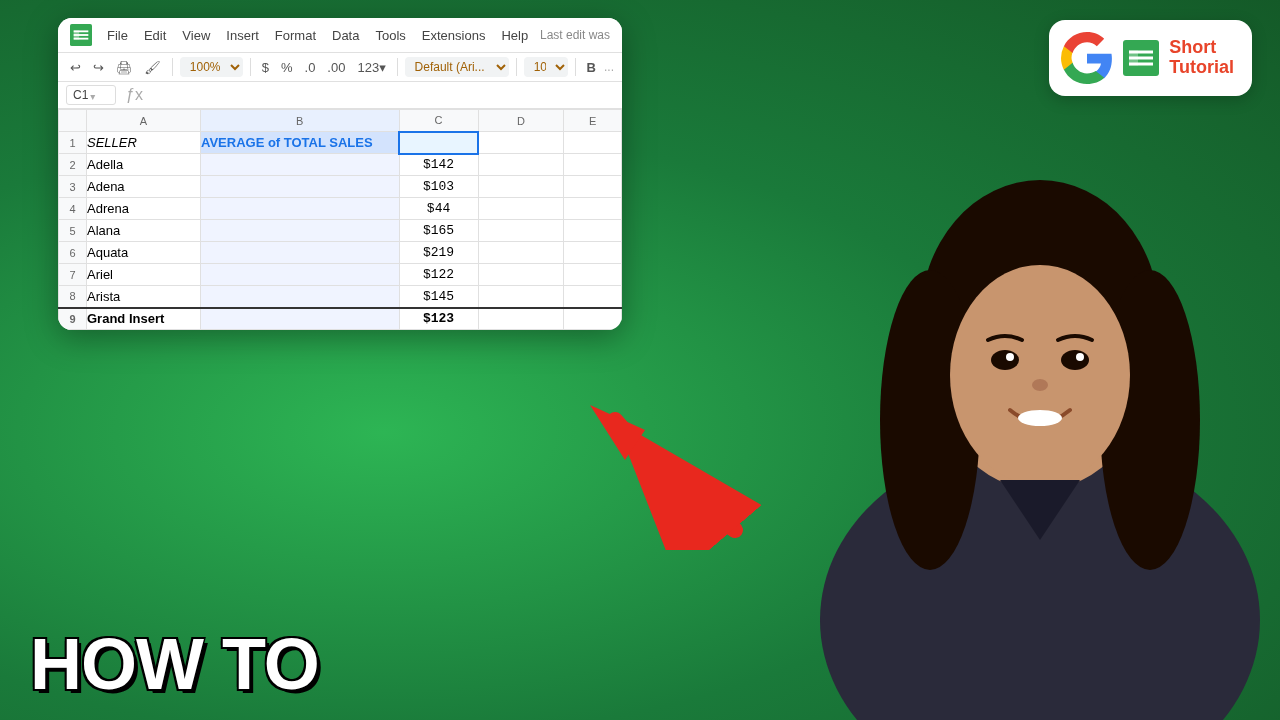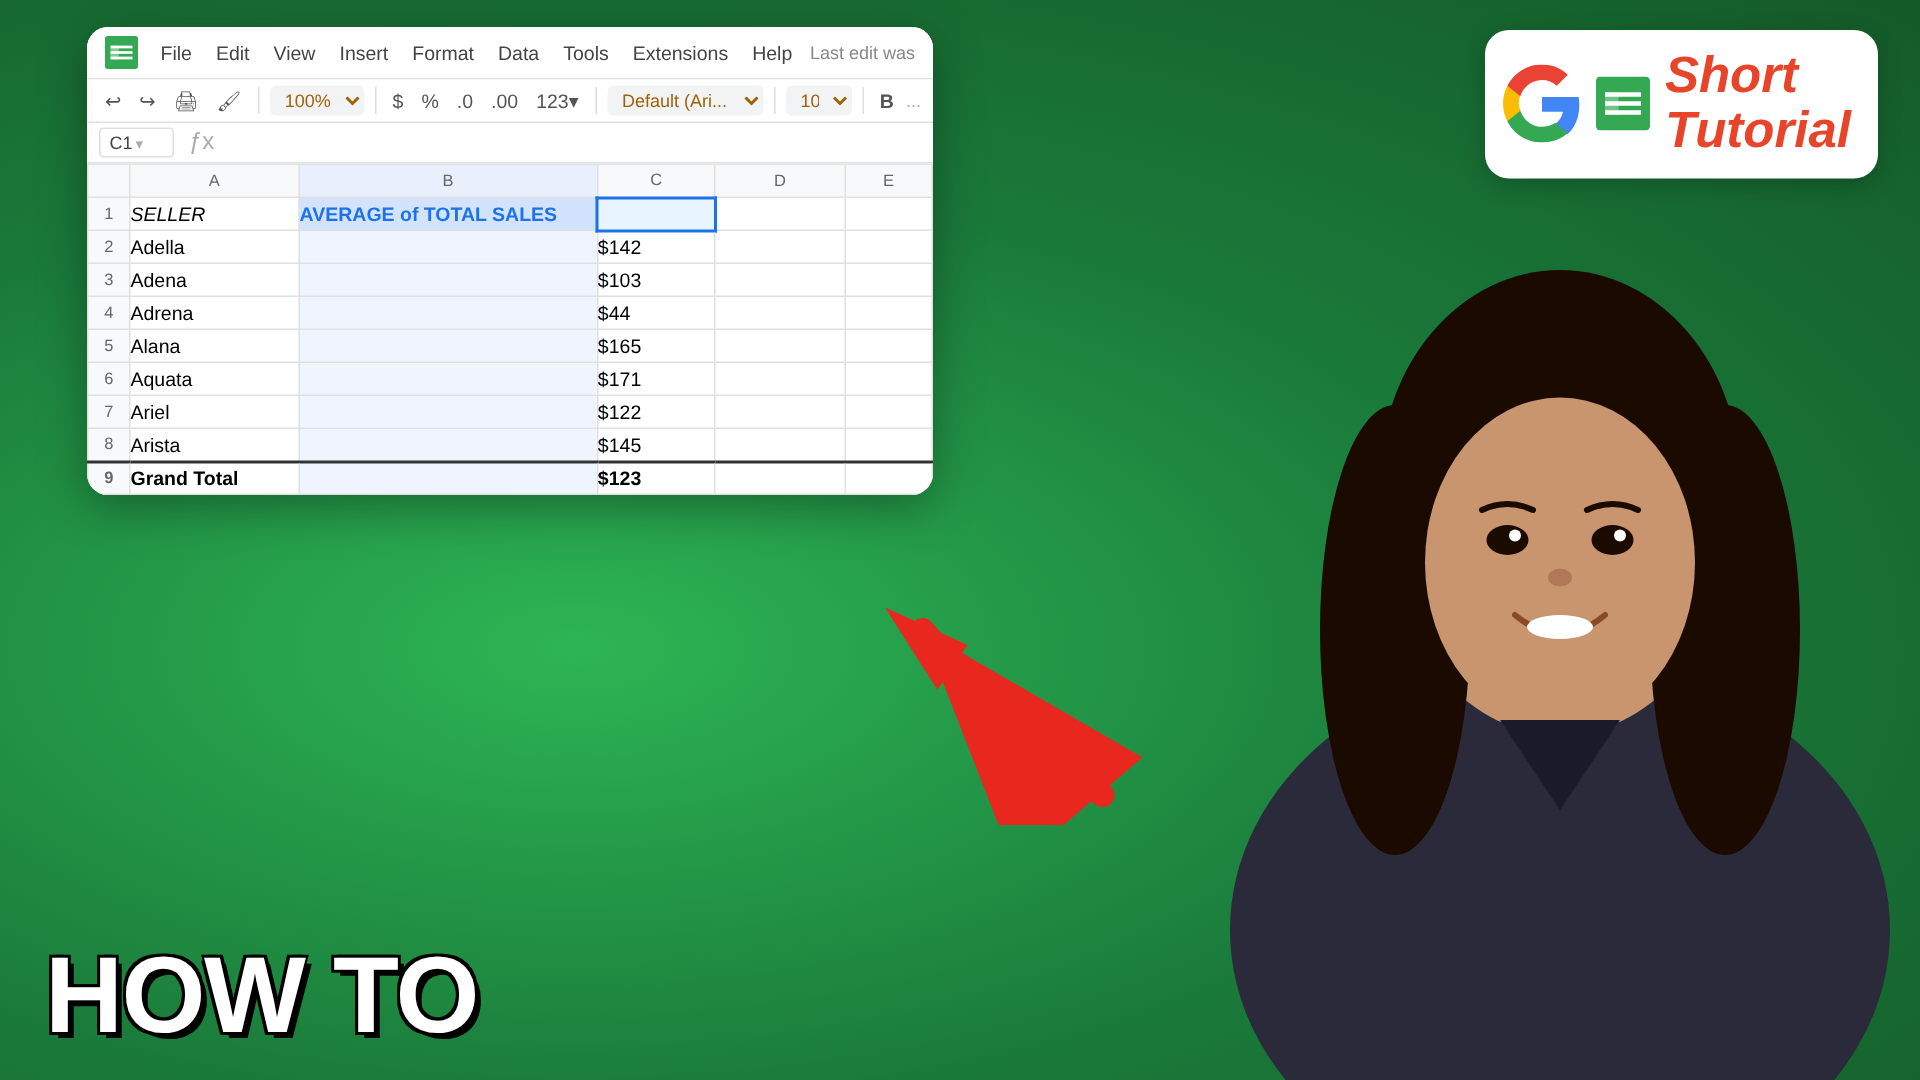--- a/index.html
+++ b/index.html
@@ -41,26 +41,25 @@
       flex-shrink: 0;
     }
 
     .sheets-icon {
       width: 36px;
       height: 36px;
       flex-shrink: 0;
     }
 
     .badge-text {
-      font-size: 34px;
+      font-size: 18px;
       font-weight: 900;
       color: #e8442a;
       line-height: 1.1;
       font-family: Arial, sans-serif;
-      font-style: italic;
     }
 
     
     .spreadsheet-window {
       position: absolute;
       top: 18px;
       left: 58px;
       width: 564px;
       background: #fff;
       border-radius: 14px;
@@ -206,21 +205,21 @@
     .cell-italic { font-style: italic; }
     .cell-bold { font-weight: bold; }
 
     .col-b-header { background: #e8f0fe; }
 
     .selected-cell {
       border: 2px solid #1a73e8 !important;
       background: #e8f5ff;
     }
 
-    .amount { text-align: left; }
+    .amount { text-align: center; font-family: Liberation Mono, monospace; }
 
     .grand-total-row td {
       border-top: 2px solid #333;
       font-weight: bold;
     }
 
     
     .bottom-text {
       position: absolute;
       bottom: 20px;
@@ -415,21 +414,21 @@
           <td class="cell" style="background:#f0f4ff"></td>
           <td class="cell amount">$165</td>
           <td class="cell"></td>
           <td class="cell"></td>
         </tr>
 
         <tr>
           <td class="row-header">6</td>
           <td class="cell">Aquata</td>
           <td class="cell" style="background:#f0f4ff"></td>
-          <td class="cell amount">$171</td>
+          <td class="cell amount">$219</td>
           <td class="cell"></td>
           <td class="cell"></td>
         </tr>
 
         <tr>
           <td class="row-header">7</td>
           <td class="cell">Ariel</td>
           <td class="cell" style="background:#f0f4ff"></td>
           <td class="cell amount">$122</td>
           <td class="cell"></td>
@@ -440,21 +439,21 @@
           <td class="row-header">8</td>
           <td class="cell">Arista</td>
           <td class="cell" style="background:#f0f4ff"></td>
           <td class="cell amount">$145</td>
           <td class="cell"></td>
           <td class="cell"></td>
         </tr>
 
         <tr class="grand-total-row">
           <td class="row-header">9</td>
-          <td class="cell cell-bold">Grand Total</td>
+          <td class="cell cell-bold">Grand Insert</td>
           <td class="cell" style="background:#f0f4ff;border-top:2px solid #333"></td>
           <td class="cell amount cell-bold">$123</td>
           <td class="cell"></td>
           <td class="cell"></td>
         </tr>
       </tbody>
     </table>
   </div>
 </div>
 

